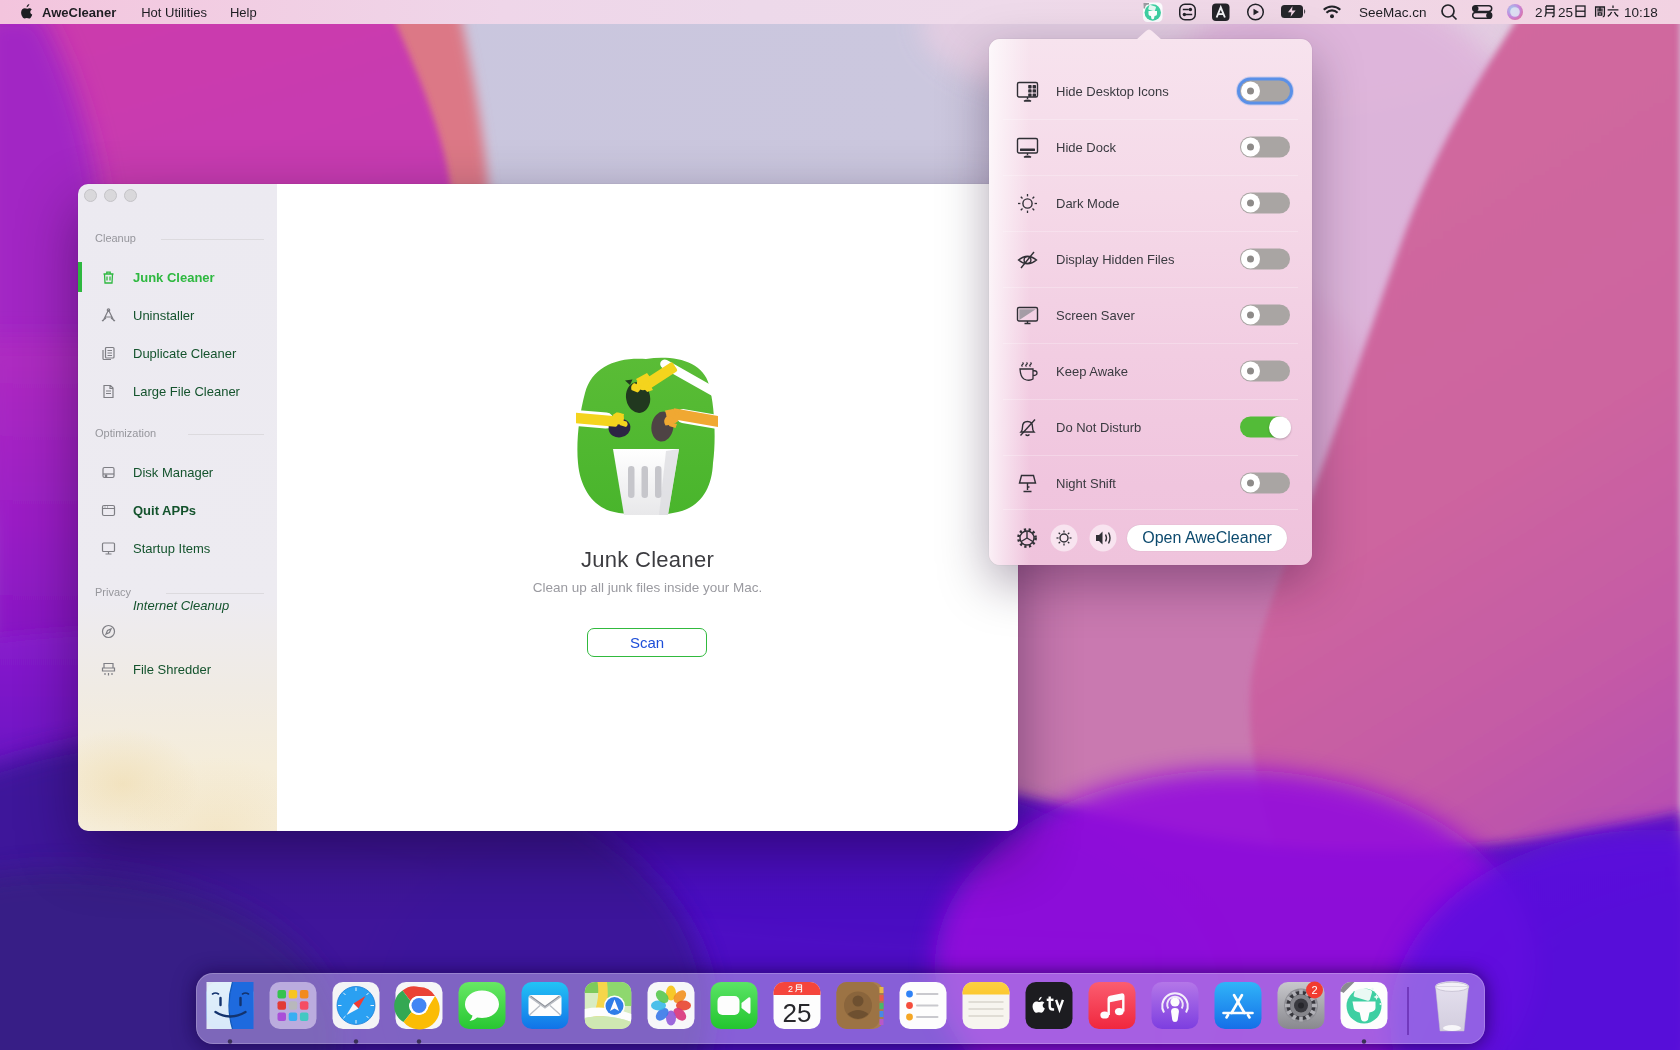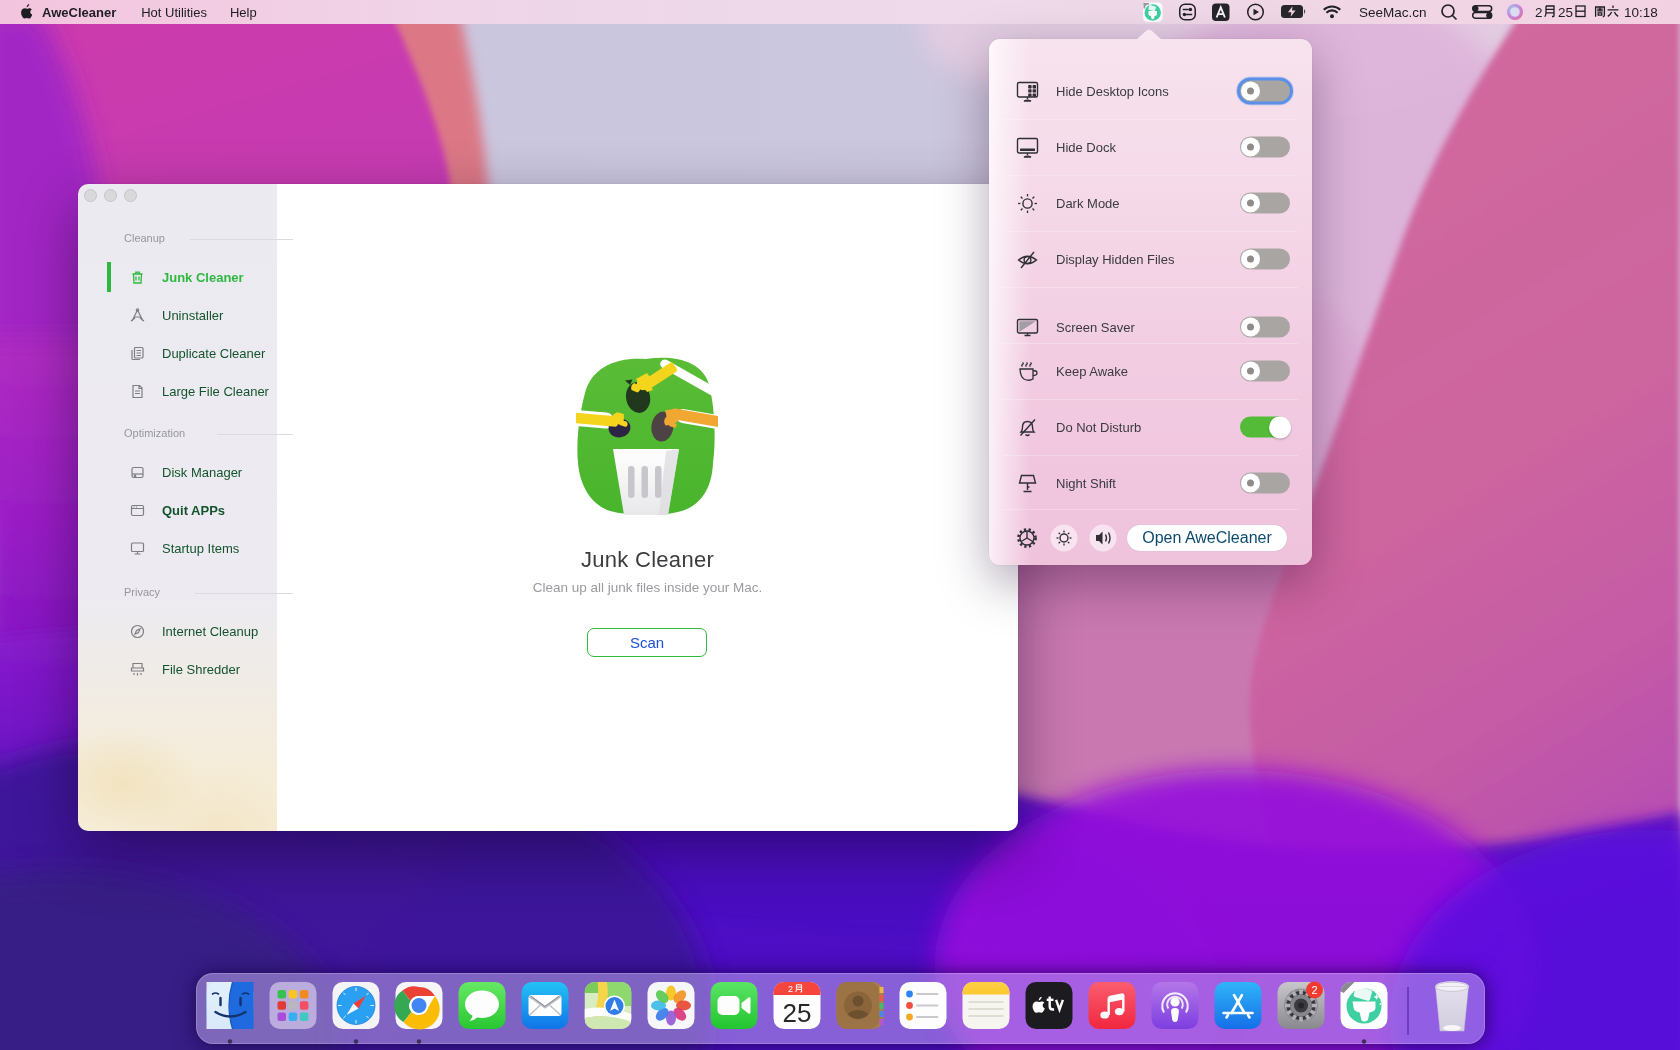--- a/index.html
+++ b/index.html
@@ -265,21 +265,21 @@
 
   <div id="appwin">
     <div id="sidebar"></div>
     <div id="main"></div>
   </div>
 
   <div class="tl" style="left:84px;"></div>
   <div class="tl" style="left:104px;"></div>
   <div class="tl" style="left:124px;"></div>
 
-  <div class="abs" style="left:78px; top:184px; width:199px; height:647px; z-index:11; overflow:hidden; border-radius:10px 0 0 10px;margin-left:29px;">
+  <div class="abs" style="left:78px; top:184px; width:199px; height:647px; z-index:11; overflow:hidden; border-radius:10px 0 0 10px;">
     <div class="sec" style="top:48px;">Cleanup</div>
     <div class="secline" style="left:83px; top:55px; width:103px;"></div>
 
     <div class="active-bar" style="top:78px;"></div>
     <svg class="sicon" style="top:85px;" viewBox="0 0 17 17" fill="none" stroke="#2eb840" stroke-width="1.3">
       <path d="M3.5,5 L13.5,5 M6.8,5 L6.8,3.2 L10.2,3.2 L10.2,5 M4.5,5 L5,14 L12,14 L12.5,5 M7,7.5 L7,11.5 M10,7.5 L10,11.5"></path>
     </svg>
     <div class="sitem" style="top:86px; color:#2eb840; font-weight:bold;">Junk Cleaner</div>
 
     <svg class="sicon" style="top:123px;" viewBox="0 0 17 17" fill="none" stroke="#7e7e84" stroke-width="1.2">
@@ -321,21 +321,21 @@
     </svg>
     <div class="sitem" style="top:357px;">Startup Items</div>
 
     <div class="sec" style="top:402px;">Privacy</div>
     <div class="secline" style="left:88px; top:409px; width:98px;"></div>
 
     <svg class="sicon" style="top:439px;" viewBox="0 0 17 17" fill="none" stroke="#7e7e84" stroke-width="1.2">
       <circle cx="8.5" cy="8.5" r="6"></circle>
       <path d="M11,6 L9.5,9.5 L6,11 L7.5,7.5 Z"></path>
     </svg>
-    <div class="sitem" style="top:440px;">Internet Cleanup</div>
+    <div class="sitem" style="top:414px;font-style:italic;">Internet Cleanup</div>
 
     <svg class="sicon" style="top:477px;" viewBox="0 0 17 17" fill="none" stroke="#7e7e84" stroke-width="1.2">
       <path d="M4,7 L4,2.5 L13,2.5 L13,7 M2.5,7 L14.5,7 L14.5,10 L2.5,10 Z M5,12 L5,14 M8.5,12 L8.5,14.5 M12,12 L12,14"></path>
     </svg>
     <div class="sitem" style="top:478px;">File Shredder</div>
   </div>
 
   <div class="abs" style="left:277px; top:184px; width:741px; height:647px; z-index:11;">
     <svg class="abs" style="left:299px; top:173px;" width="142" height="160" viewBox="0 0 142 160">
       <defs>
@@ -460,21 +460,21 @@
         <circle cx="11.5" cy="12" r="3.4"></circle>
         <line x1="18" y1="4" x2="5" y2="20"></line>
       </svg>
       <div class="plabel">Display Hidden Files</div>
       <div class="toggle">
           <div class="knob"></div>
         </div>
     </div>
     <div class="psep" style="top:248px;"></div>
 
-    <div class="prow" style="top:260px;padding-left:32px;">
+    <div class="prow" style="top:248px;padding-left:32px;">
       <svg class="picon" viewBox="0 0 23 23" fill="none" stroke="#2f2f35" stroke-width="1.4">
         <rect x="1.5" y="3.5" width="20" height="13.5" rx="1.5"></rect>
         <path d="M3.3,5.2 L19.7,5.2 L3.3,15.9 Z" fill="#8a8a90" stroke="none" opacity=".75"></path>
         <path d="M11.5,17 L11.5,19 M8.5,19.5 L14.5,19.5"></path>
       </svg>
       <div class="plabel">Screen Saver</div>
       <div class="toggle">
           <div class="knob"></div>
         </div>
     </div>

